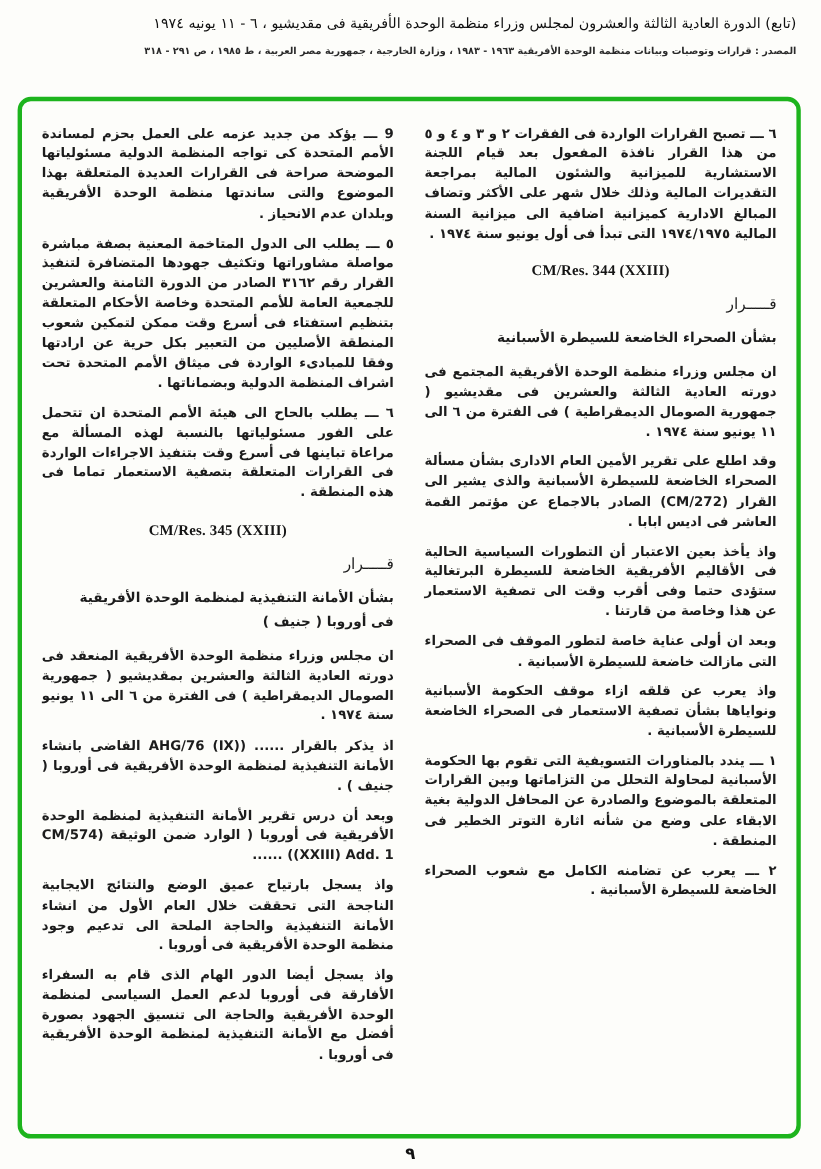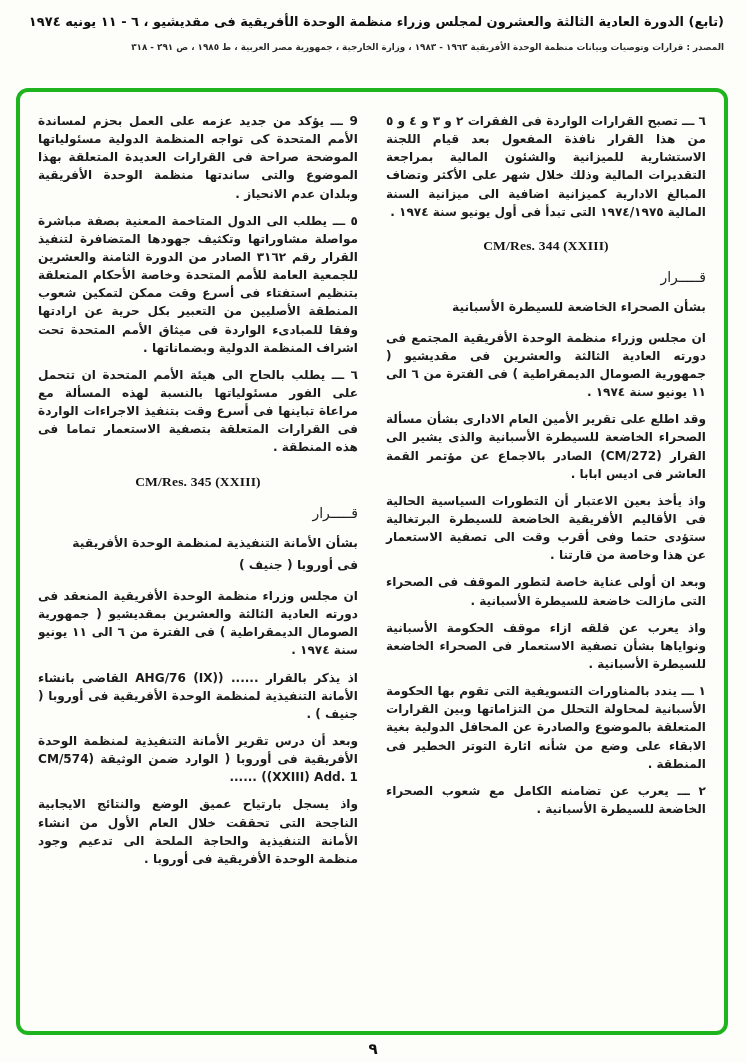--- a/index.html
+++ b/index.html
@@ -8,21 +8,21 @@
     width:746px; height:1063px;
     font-family:"DejaVu Sans", sans-serif;
     color:#1c1c1c;
   }
   .page {
     position:relative; width:746px; height:1063px;
     background:#fdfdfa; direction:rtl; overflow:hidden;
   }
   .header { padding:13px 22px 0 18px; text-align:right; }
   .header-line1 {
-    font-size:13px; font-weight:bold; color:#101010;
+    font-size:13px; font-weight:normal; color:#101010;
     line-height:1.35; letter-spacing:-0.2px;
   }
   .header-line2 {
     font-size:8.8px; font-weight:bold; color:#2a2a2a; margin-top:11px;
     line-height:1.3;
   }
   .frame {
     position:absolute; top:88px; right:18px; left:16px; bottom:28px;
     border:4px solid #1db41d; border-radius:12px;
     padding:20px 18px 14px 18px; background:#fdfdfa;
@@ -85,20 +85,21 @@
         <p class="para">٥ ـــ يطلب الى الدول المتاخمة المعنية بصفة مباشرة مواصلة مشاوراتها وتكثيف جهودها المتضافرة لتنفيذ القرار رقم ٣١٦٢ الصادر من الدورة الثامنة والعشرين للجمعية العامة للأمم المتحدة وخاصة الأحكام المتعلقة بتنظيم استفتاء فى أسرع وقت ممكن لتمكين شعوب المنطقة الأصليين من التعبير بكل حرية عن ارادتها وفقا للمبادىء الواردة فى ميثاق الأمم المتحدة تحت اشراف المنظمة الدولية وبضماناتها .</p>
         <p class="para">٦ ـــ يطلب بالحاح الى هيئة الأمم المتحدة ان تتحمل على الفور مسئولياتها بالنسبة لهذه المسألة مع مراعاة تباينها فى أسرع وقت بتنفيذ الاجراءات الواردة فى القرارات المتعلقة بتصفية الاستعمار تماما فى هذه المنطقة .</p>
         <p class="res-num">CM/Res. 345 (XXIII)</p>
         <p class="res-heading">قـــــرار</p>
         <p class="res-subject">بشأن الأمانة التنفيذية لمنظمة الوحدة الأفريقية</p>
         <p class="res-subject last">فى أوروبا ( جنيف )</p>
         <p class="para">ان مجلس وزراء منظمة الوحدة الأفريقية المنعقد فى دورته العادية الثالثة والعشرين بمقديشيو ( جمهورية الصومال الديمقراطية ) فى الفترة من ٦ الى ١١ يونيو سنة ١٩٧٤ .</p>
         <p class="para">اذ يذكر بالقرار ...... (AHG/76 (IX) القاضى بانشاء الأمانة التنفيذية لمنظمة الوحدة الأفريقية فى أوروبا ( جنيف ) .</p>
         <p class="para">وبعد أن درس تقرير الأمانة التنفيذية لمنظمة الوحدة الأفريقية فى أوروبا ( الوارد ضمن الوثيقة (CM/574 (XXIII) Add. 1) ......</p>
         <p class="para">واذ يسجل بارتياح عميق الوضع والنتائج الايجابية الناجحة التى تحققت خلال العام الأول من انشاء الأمانة التنفيذية والحاجة الملحة الى تدعيم وجود منظمة الوحدة الأفريقية فى أوروبا .</p>
+        <p class="para">واذ يسجل أيضا الدور الهام الذى قام به السفراء الأفارقة فى أوروبا لدعم العمل السياسى لمنظمة الوحدة الأفريقية والحاجة الى تنسيق الجهود بصورة أفضل مع الأمانة التنفيذية لمنظمة الوحدة الأفريقية فى أوروبا .</p>
       </div>
 
     </div>
   </div>
 
   <div class="page-number">٩</div>
 
 </div>
 
 </body></html>

